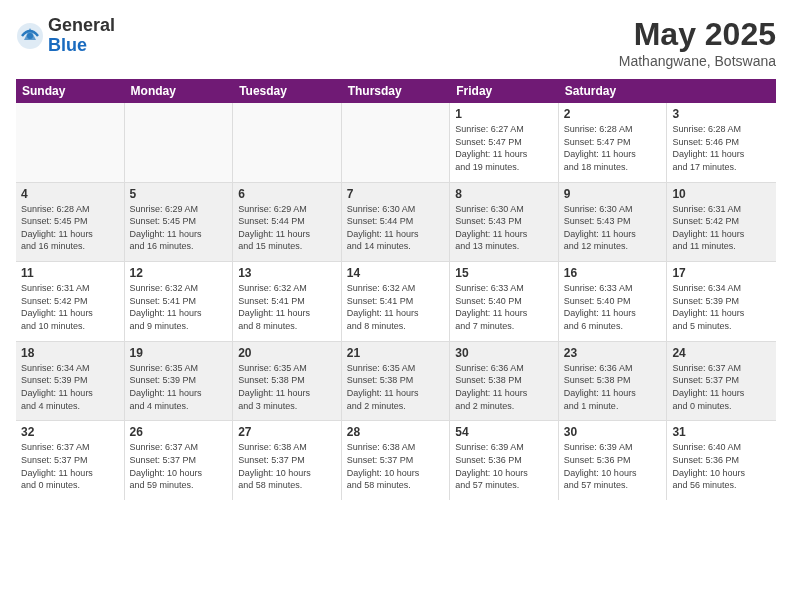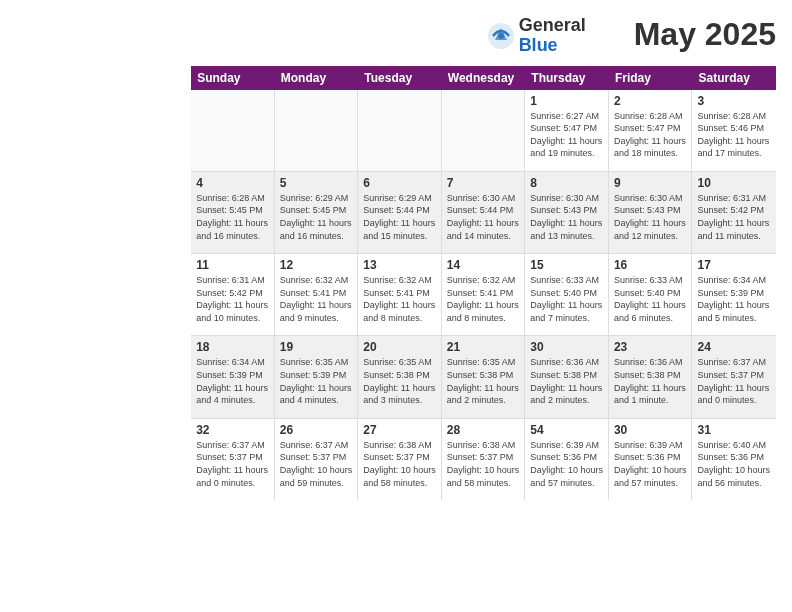--- a/index.html
+++ b/index.html
@@ -9,21 +9,20 @@
       font-family: Arial, sans-serif;
       background: #fff;
       overflow: hidden;
     }
     .page {
       width: 792px;
       height: 516px;
       padding: 16px;
       display: flex;
       flex-direction: column;
-      align-items: flex-end;
     }
     .header {
       display: flex;
       justify-content: space-between;
       align-items: flex-start;
       margin-bottom: 10px;
     }
     .logo {
       display: flex;
       align-items: center;
@@ -134,29 +133,29 @@
         <path d="M14 6 L20 18 L8 18 Z" fill="#2a7abf" opacity="0.7"></path>
         <circle cx="14" cy="14" r="3" fill="#2a7abf"></circle>
       </svg>
       <div class="logo-text">
         <span class="logo-general">General</span>
         <span class="logo-blue">Blue</span>
       </div>
     </div>
     <div class="title-section">
       <div class="month-title">May 2025</div>
+      <div class="location">Mathangwane, Botswana</div>
     </div>
   </div>
 
   <div class="calendar">
     <div class="cal-header">
       <div class="cal-header-cell">Sunday</div>
       <div class="cal-header-cell">Monday</div>
       <div class="cal-header-cell">Tuesday</div>
-      <div class="cal-header-cell">Wednesday</div>
       <div class="cal-header-cell">Thursday</div>
       <div class="cal-header-cell">Friday</div>
       <div class="cal-header-cell">Saturday</div>
     </div>
     <div class="cal-body" id="cal-body">
     <div class="cal-row">
           <div class="cal-cell empty"></div>
           <div class="cal-cell empty"></div>
           <div class="cal-cell empty"></div>
           <div class="cal-cell empty"></div>

